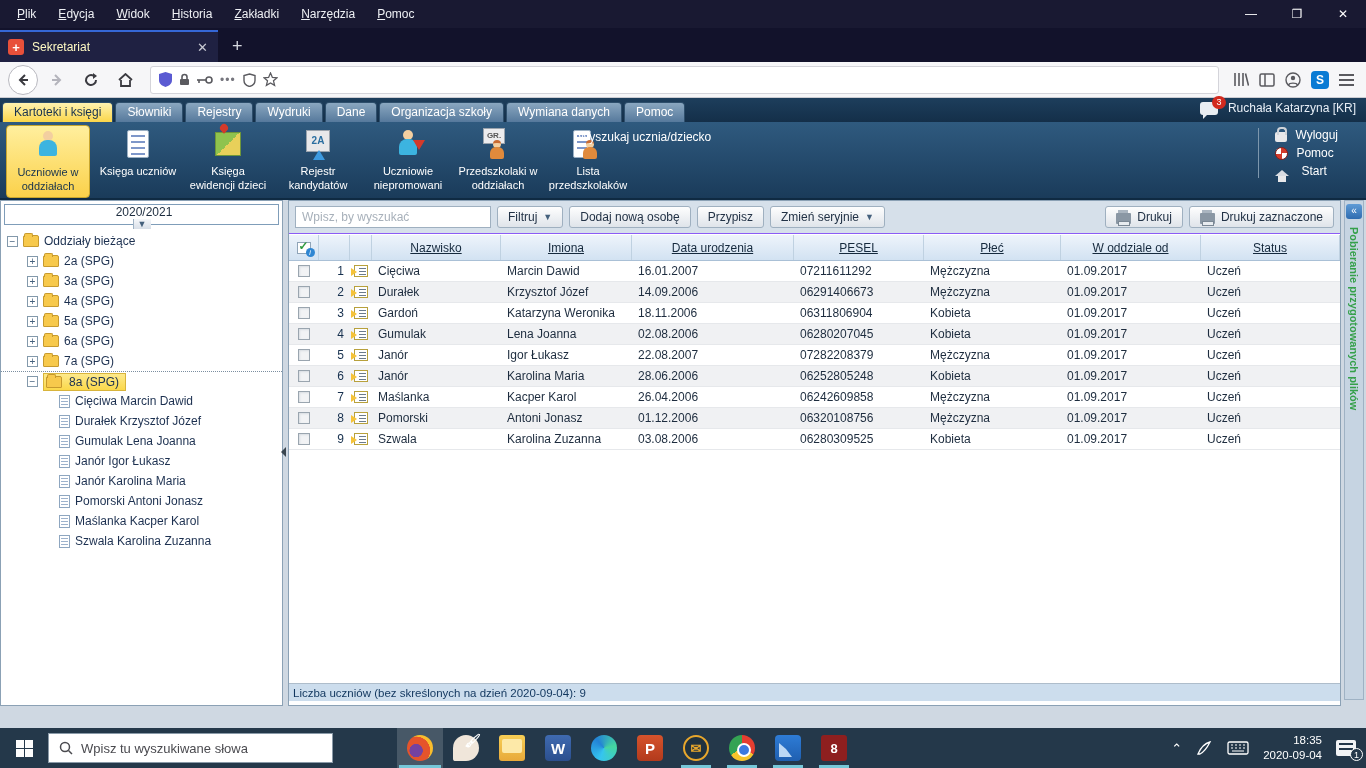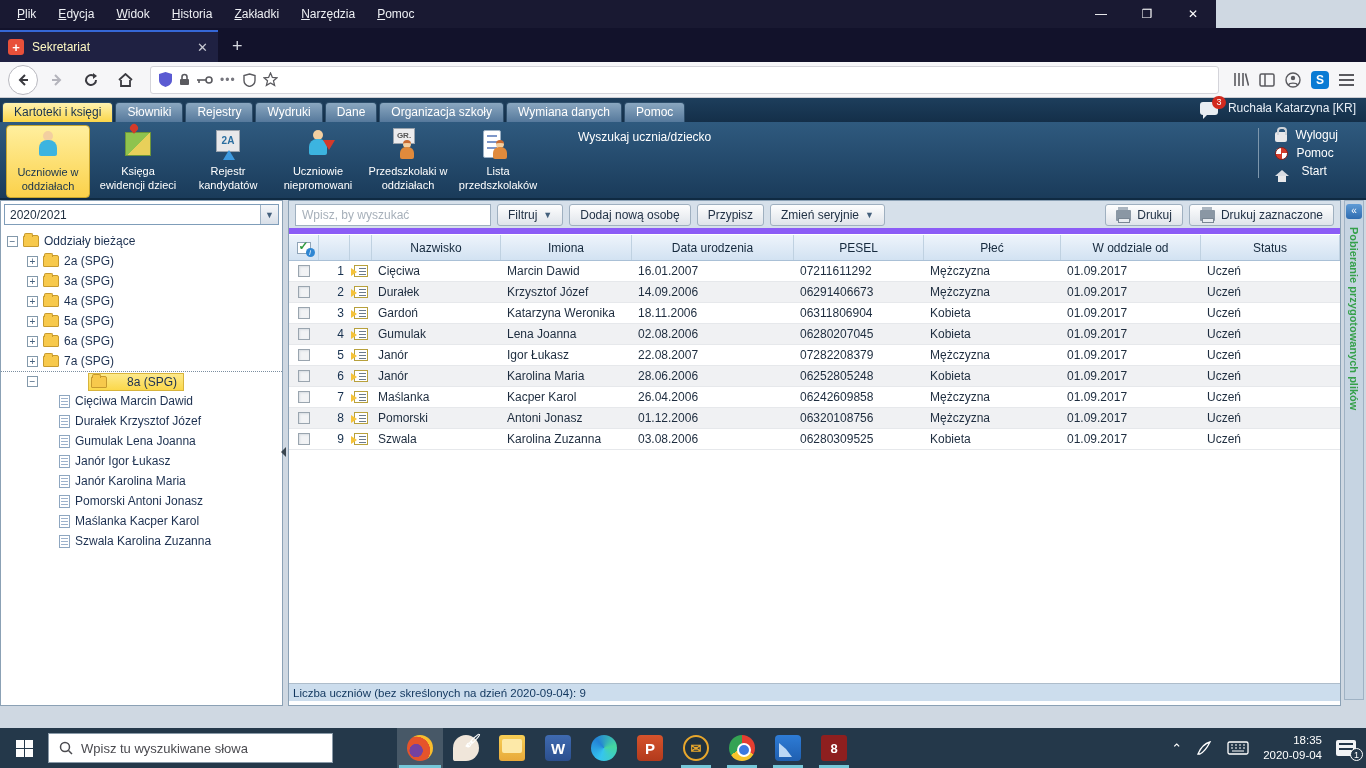--- a/index.html
+++ b/index.html
@@ -1,21 +1,21 @@
 <!DOCTYPE html>
 <html><head>
 <meta charset="utf-8">
 <style>
   * { margin:0; padding:0; box-sizing:border-box; }
   html,body { width:1366px; height:768px; overflow:hidden; background:#000; }
   body { font-family:"Liberation Sans", sans-serif; }
   #screen { position:relative; width:1366px; height:768px; background:#cfd8e2; overflow:hidden; }
 
   
-  .titlebar { position:absolute; left:0; top:0; width:1216px; height:28px; background:#191932; display:flex; align-items:center; }
+  .titlebar { position:absolute; left:0; top:0; width:1366px; height:28px; background:#191932; display:flex; align-items:center; }
   .menubar { display:flex; gap:4px; padding-left:8px; }
   .menubar .mitem { color:#eef0f4; font-size:12px; padding:3px 9px; display:inline-block; cursor:default; }
   .menubar .mitem::first-letter { text-decoration:underline; }
   .wincontrols { margin-left:auto; display:flex; }
   .wc { width:46px; height:28px; color:#fff; font-size:12px; display:flex; align-items:center; justify-content:center; }
 
   .tabbar { position:absolute; left:0; top:28px; width:1366px; height:34px; background:#12122b; display:flex; align-items:flex-end; }
   .tab { width:218px; height:32px; background:#1f2142; border-top:2px solid #3567d6; display:flex; align-items:center; padding:0 8px; gap:8px; }
   .tab-title { color:#fef9c3; font-size:12px; flex:1; white-space:nowrap; overflow:hidden; }
   .favicon { width:16px; height:16px; background:#e8503a; border-radius:3px; color:#fff; font-size:13px; font-weight:bold; display:flex; align-items:center; justify-content:center; line-height:1; }
@@ -72,54 +72,54 @@
   .rb-mi { display:flex; align-items:center; gap:8px; color:#fff; font-size:12px; }
   .ico-lock { width:12px; height:10px; background:#e8e8ea; border-radius:2px; position:relative; margin-top:4px; }
   .ico-lock::before { content:""; position:absolute; left:2px; top:-5px; width:6px; height:6px; border:2px solid #cfd3d8; border-bottom:none; border-radius:4px 4px 0 0; }
   .ico-life { width:13px; height:13px; border-radius:50%; background:conic-gradient(#d43a2a 0 25%, #fff 0 50%, #d43a2a 0 75%, #fff 0); border:1px solid #8c1f16; }
   .ico-home { width:0; height:0; border:7px solid transparent; border-bottom:6px solid #d8dce2; position:relative; margin-top:-4px; }
   .ico-home::after { content:""; position:absolute; left:-4px; top:6px; width:8px; height:6px; background:#e8e8ea; }
 
   
   .content { position:absolute; left:0; top:102px; width:1366px; height:506px; }
   .sidebar { position:absolute; left:0; top:0; width:283px; height:506px; background:#fff; border:1px solid #8ba1b5; overflow:hidden; }
-  .yearbox { margin:3px; height:21px; border:1px solid #7f9db9; background:#fff; display:flex; align-items:center; }
+  .yearbox { margin:3px; height:21px; border:1px solid #7f9db9; background:#fff; display:flex; align-items:center;flex-direction:column; }
   .yearbox .val { flex:1; font-size:12px; color:#1c2c3e; padding-left:5px; }
   .yearbox .arr { width:18px; height:19px; background:linear-gradient(#f5f7fa,#d8dfe8); border-left:1px solid #9fb2c4; color:#44607c; font-size:9px; display:flex; align-items:center; justify-content:center; }
   .tree { font-size:12px; color:#1c3050; padding-top:3px; }
   .titem { display:flex; align-items:center; gap:5px; height:20px; white-space:nowrap; }
   .pmbox { width:11px; height:11px; border:1px solid #8399ab; background:#fff; color:#44607c; font-size:10px; line-height:9px; text-align:center; flex:0 0 auto; }
   .folder { width:16px; height:12px; background:#f7c94c; border:1px solid #c79a2e; border-radius:2px 2px 1px 1px; position:relative; flex:0 0 auto; }
   .folder::before { content:""; position:absolute; left:0; top:-3px; width:7px; height:3px; background:#f7c94c; border:1px solid #c79a2e; border-bottom:none; border-radius:2px 2px 0 0; }
   .docleaf { width:11px; height:13px; background:#fff; border:1px solid #8ea6c0; position:relative; flex:0 0 auto; }
   .docleaf i { display:block; height:1px; background:#9db2cc; margin:2px 1px 0 1px; }
   .t-root { padding-left:6px; }
   .t-branch { padding-left:26px; }
   .t-sel { padding-left:26px; border-top:1px dotted #7b8ea0; }
-  .t-sel .selbg { display:flex; align-items:center; gap:20px; background:linear-gradient(#fde98c,#fbd84a); border:1px solid #d8b43c; padding:1px 6px 1px 2px;margin-left:45px; }
+  .t-sel .selbg { display:flex; align-items:center; gap:7px; background:linear-gradient(#fde98c,#fbd84a); border:1px solid #d8b43c; padding:1px 6px 1px 2px; }
   .t-student { padding-left:58px; }
 
   .splitter { position:absolute; left:283px; top:0; width:5px; height:506px; background:#cfd8e2; }
   .split-arrow { position:absolute; left:276px; top:247px; width:0; height:0; border:5px solid transparent; border-right:6px solid #3a4document650; border-right-color:#3a4650; }
 
   .main { position:absolute; left:288px; top:0; width:1053px; height:506px; background:#fff; border:1px solid #8ba1b5; }
-  .toolbar { height:33px; background:#d6e0ea; border-bottom:6px solid #8b5cf6; display:flex; align-items:center; padding:0 6px; gap:6px; }
+  .toolbar { height:33px; background:#d6e0ea; border-bottom:1px solid #8b5cf6; display:flex; align-items:center; padding:0 6px; gap:6px; }
   .search-input { width:196px; height:22px; border:1px solid #9fb0c0; font-size:12px; padding:0 6px; color:#333; font-family:"Liberation Sans",sans-serif; }
   .search-input::placeholder { color:#a7b0ba; }
   .btn { height:22px; background:linear-gradient(#fefefe,#dfe4ea); border:1px solid #9fb0c0; border-radius:3px; font-size:12px; color:#223246; padding:0 10px; display:flex; align-items:center; gap:6px; white-space:nowrap; }
   .btn .caret { font-size:9px; color:#44607c; }
   .tb-right { margin-left:auto; display:flex; gap:6px; }
   .printer { width:15px; height:11px; position:relative; background:#8a97a4; border-radius:1px; margin-top:2px; }
   .printer::before { content:""; position:absolute; left:2px; top:-3px; width:10px; height:3px; background:#aab5c0; }
   .printer::after { content:""; position:absolute; left:2px; bottom:-2px; width:10px; height:3px; background:#e8ecf0; border:1px solid #7a8794; }
 
   .grid { position:absolute; left:0; top:34px; width:1051px; height:448px; overflow:hidden; background:#fff; }
   .thead, .trow { display:grid; grid-template-columns:30px 31px 22px 129px 131px 162px 130px 137px 140px 1fr; align-items:center; }
   .thead { height:26px; background:linear-gradient(#eef4fb,#d2e2f2); border-bottom:1px solid #aac0d6; }
-  .thead .hc { height:100%; display:flex; align-items:center; justify-content:center; font-size:12px; color:#15293d; border-right:1px solid #bfd1e1; }
+  .thead .hc { height:100%; display:flex; align-items:center; justify-content:center; font-size:12px; color:#15293d; border-right:1px solid #bfd1e1;text-decoration:underline; }
   .trow { height:21px; border-bottom:1px solid #e6e8eb; font-size:12px; color:#1d2c3e; }
   .trow:nth-of-type(even) { background:#f0f1f3; }
   .c { padding:0 6px; white-space:nowrap; overflow:hidden; }
   .c-chk { display:flex; justify-content:center; }
   .c-num { text-align:right; color:#16304e; }
   .c-ico { display:flex; justify-content:center; padding:0; }
   .chk { width:12px; height:12px; border:1px solid #9aa5af; background:#f2f3f5; box-shadow:inset 1px 1px 2px #d8dde2; }
   .cardico { width:14px; height:12px; position:relative; background:#fff; border:1px solid #b8a13c; }
   .cardico i { display:block; height:1px; background:#6b7b8c; margin:2px 1px 0 4px; }
   .cardico::before { content:""; position:absolute; left:-4px; top:2px; width:0; height:0; border:4px solid transparent; border-left:6px solid #f5c33a; }
@@ -294,20 +294,31 @@
           <span class="bigico">
               <span class="person">
                 <span class="hd"></span>
                 <span class="bd"></span>
               </span>
             </span>
           <span class="lbl">Uczniowie w oddziałach</span>
         </div>
         <div class="rbtn">
           <span class="bigico">
+              <span class="docico">
+                <i></i>
+                <i></i>
+                <i></i>
+                <i></i>
+              </span>
+            </span>
+          <span class="lbl">Księga uczniów</span>
+        </div>
+        <div class="rbtn">
+          <span class="bigico">
               <span class="mapico"></span>
               <span class="pin"></span>
             </span>
           <span class="lbl">Księga ewidencji dzieci</span>
         </div>
         <div class="rbtn">
           <span class="bigico">
               <span class="sheet2a">2A</span>
               <span class="uparrow"></span>
             </span>

